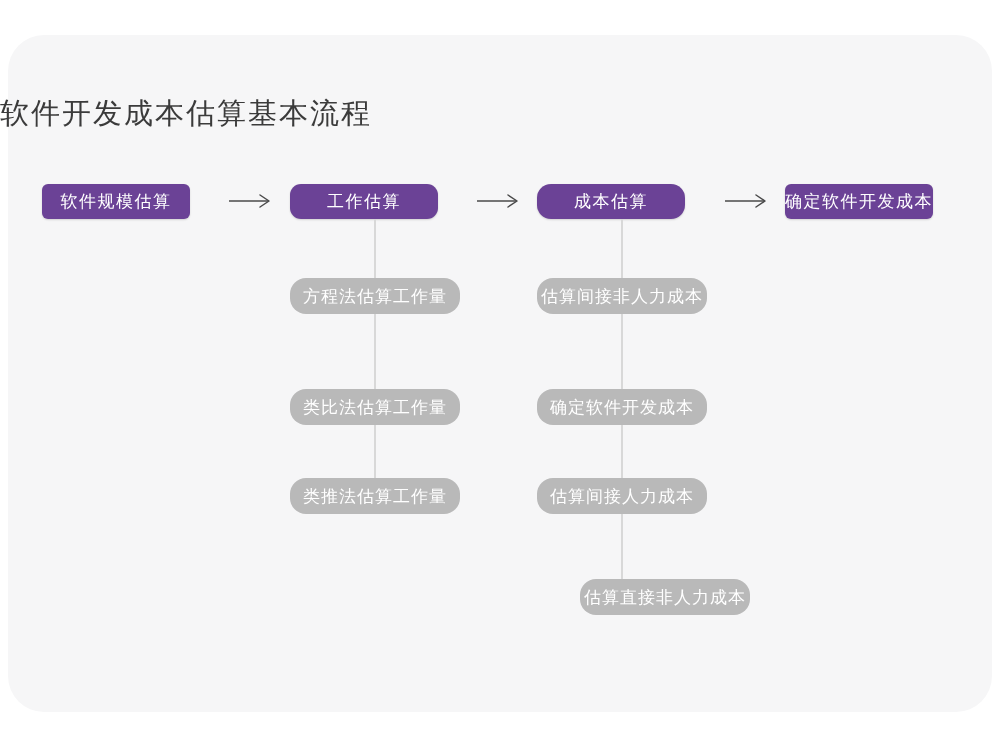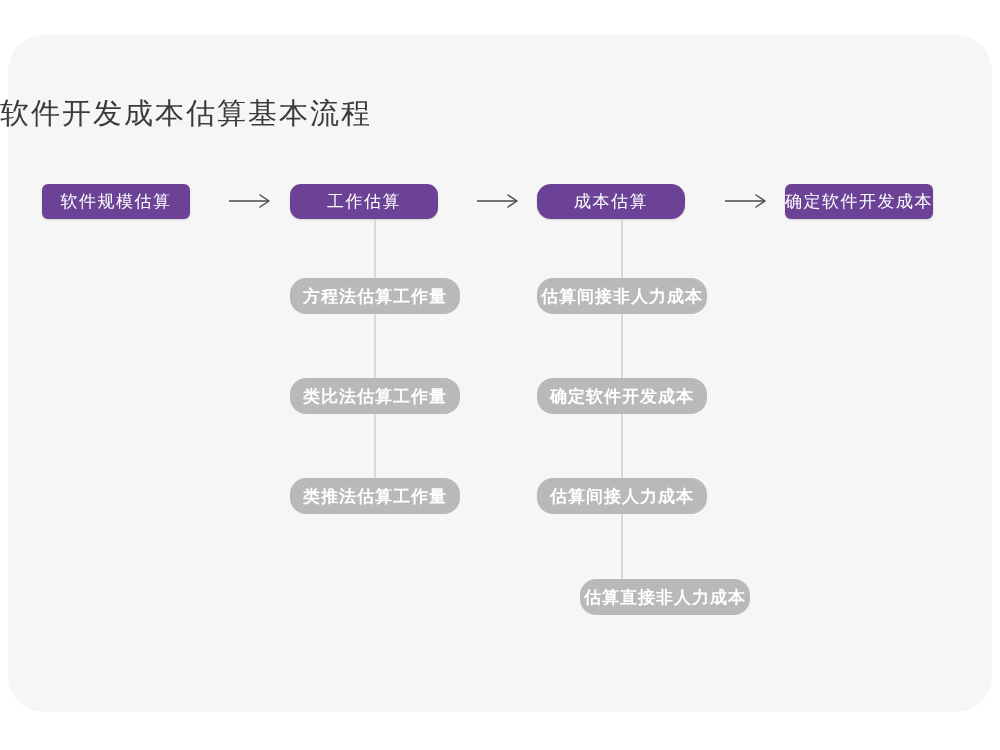--- a/index.html
+++ b/index.html
@@ -76,26 +76,25 @@
     width: 170px;
     height: 36px;
     background: var(--secondary, #b9b9b9);
     border-radius: 16px;
     color: var(--box-text, #ffffff);
     font-size: 17px;
     letter-spacing: 1px;
     display: flex;
     align-items: center;
     justify-content: center;
-    font-weight: bold;
   }
   .c2 { left: 290px; }
   .c3 { left: 537px; }
   .r1 { top: 278px; }
-  .r2 { top: 378px; }
+  .r2 { top: 389px; }
   .r3 { top: 478px; }
   .r4 { top: 579px; margin-left: 43px; }
 </style>
 </head>
 <body>
 
 <div class="page">
   <div class="card"></div>
 
   <h1 class="title">软件开发成本估算基本流程</h1>

